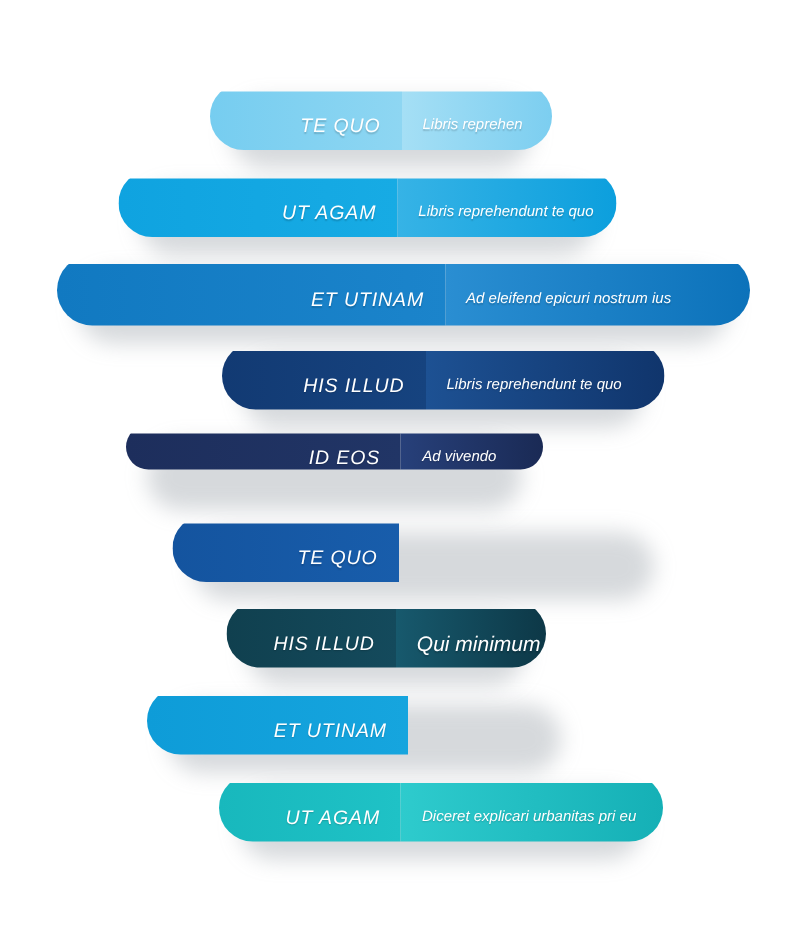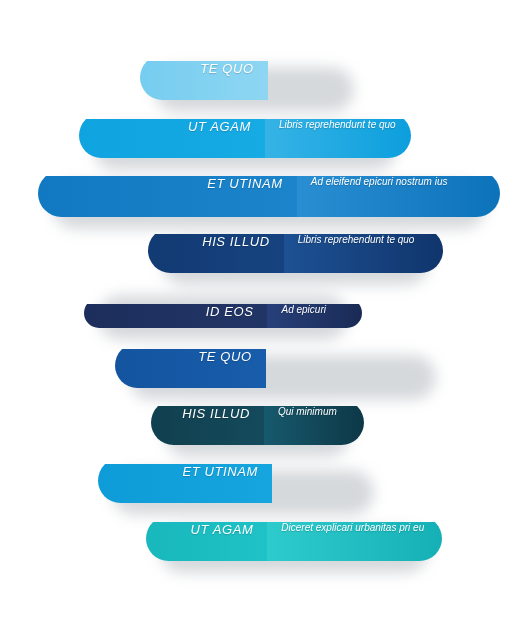--- a/index.html
+++ b/index.html
@@ -39,20 +39,21 @@
     border-radius: 999px;
     background: rgba(120, 130, 140, 0.30);
     filter: blur(7px);
     z-index: 0;
     pointer-events: none;
   }
 
   .half {
     height: 100%;
     display: flex;
+    align-items: center;
     box-sizing: border-box;
     margin-top: 12px;
   }
 
   .half-label {
     justify-content: flex-end;
     padding-right: 14px;
   }
 
   .half-desc {
@@ -80,20 +81,23 @@
 </head>
 <body>
 
 <div id="stage">
 
 <div class="bar-shadow" style="left: 154px; top: 67px; width: 200px; height: 45px;"></div>
     <div class="bar" style="left: 140px; top: 55px; width: 228px; height: 45px; z-index: 10;">
       <div class="half half-label" style="width: 56%; background: linear-gradient(90deg, rgb(118, 205, 240) 0%, rgb(142, 214, 242) 100%);">
         <span class="label-text" style="font-size: 13px;">TE QUO</span>
       </div>
+      <div class="half half-desc" style="width: 44%; background: linear-gradient(90deg, rgb(165, 223, 245) 0%, rgb(124, 206, 240) 100%);">
+        <span class="desc-text" style="font-size: 10px;">Libris reprehen</span>
+      </div>
     </div>
     <div class="bar-shadow" style="left: 93px; top: 125px; width: 304px; height: 45px;"></div>
     <div class="bar" style="left: 79px; top: 113px; width: 332px; height: 45px; z-index: 11;">
       <div class="half half-label" style="width: 56%; background: linear-gradient(90deg, rgb(15, 163, 224) 0%, rgb(23, 171, 228) 100%);">
         <span class="label-text" style="font-size: 13px;">UT AGAM</span>
       </div>
       <div class="half half-desc" style="width: 44%; background: linear-gradient(90deg, rgb(54, 179, 230) 0%, rgb(12, 159, 221) 100%);">
         <span class="desc-text" style="font-size: 10px;">Libris reprehendunt te quo</span>
       </div>
     </div>
@@ -109,41 +113,41 @@
     <div class="bar-shadow" style="left: 162px; top: 240px; width: 267px; height: 45px;"></div>
     <div class="bar" style="left: 148px; top: 228px; width: 295px; height: 45px; z-index: 13;">
       <div class="half half-label" style="width: 46%; background: linear-gradient(90deg, rgb(18, 58, 115) 0%, rgb(22, 67, 127) 100%);">
         <span class="label-text" style="font-size: 13px;">HIS ILLUD</span>
       </div>
       <div class="half half-desc" style="width: 54%; background: linear-gradient(90deg, rgb(29, 81, 147) 0%, rgb(16, 53, 108) 100%);">
         <span class="desc-text" style="font-size: 10px;">Libris reprehendunt te quo</span>
       </div>
     </div>
     <div class="bar-shadow" style="left: 98px; top: 295px; width: 250px; height: 45px;"></div>
-    <div class="bar" style="left: 84px; top: 298px; width: 278px; height: 30px; z-index: 14;">
+    <div class="bar" style="left: 84px; top: 283px; width: 278px; height: 30px; z-index: 14;">
       <div class="half half-label" style="width: 66%; background: linear-gradient(90deg, rgb(29, 46, 92) 0%, rgb(33, 53, 102) 100%);">
         <span class="label-text" style="font-size: 13px;">ID EOS</span>
       </div>
       <div class="half half-desc" style="width: 34%; background: linear-gradient(90deg, rgb(39, 64, 122) 0%, rgb(26, 42, 85) 100%);">
-        <span class="desc-text" style="font-size: 10px;">Ad epicuri</span>
+        <span class="desc-text" style="font-size: 10px;">Ad vivendo</span>
       </div>
     </div>
     <div class="bar-shadow" style="left: 129px; top: 355px; width: 307px; height: 45px;"></div>
     <div class="bar" style="left: 115px; top: 343px; width: 335px; height: 45px; z-index: 15;">
       <div class="half half-label" style="width: 45%; background: linear-gradient(90deg, rgb(20, 84, 159) 0%, rgb(24, 93, 171) 100%);">
         <span class="label-text" style="font-size: 13px;">TE QUO</span>
       </div>
     </div>
     <div class="bar-shadow" style="left: 165px; top: 412px; width: 185px; height: 45px;"></div>
     <div class="bar" style="left: 151px; top: 400px; width: 213px; height: 45px; z-index: 16;">
       <div class="half half-label" style="width: 53%; background: linear-gradient(90deg, rgb(16, 64, 79) 0%, rgb(20, 74, 92) 100%);">
         <span class="label-text" style="font-size: 13px;">HIS ILLUD</span>
       </div>
       <div class="half half-desc" style="width: 47%; background: linear-gradient(90deg, rgb(23, 89, 109) 0%, rgb(13, 56, 71) 100%);">
-        <span class="desc-text" style="font-size: 10px;">Qui minimum</span>
+        <span class="desc-text" style="font-size: 14px;">Qui minimum</span>
       </div>
     </div>
     <div class="bar-shadow" style="left: 112px; top: 470px; width: 262px; height: 45px;"></div>
     <div class="bar" style="left: 98px; top: 458px; width: 290px; height: 45px; z-index: 17;">
       <div class="half half-label" style="width: 60%; background: linear-gradient(90deg, rgb(14, 156, 216) 0%, rgb(22, 165, 222) 100%);">
         <span class="label-text" style="font-size: 13px;">ET UTINAM</span>
       </div>
     </div>
     <div class="bar-shadow" style="left: 160px; top: 528px; width: 268px; height: 45px;"></div>
     <div class="bar" style="left: 146px; top: 516px; width: 296px; height: 45px; z-index: 18;">

